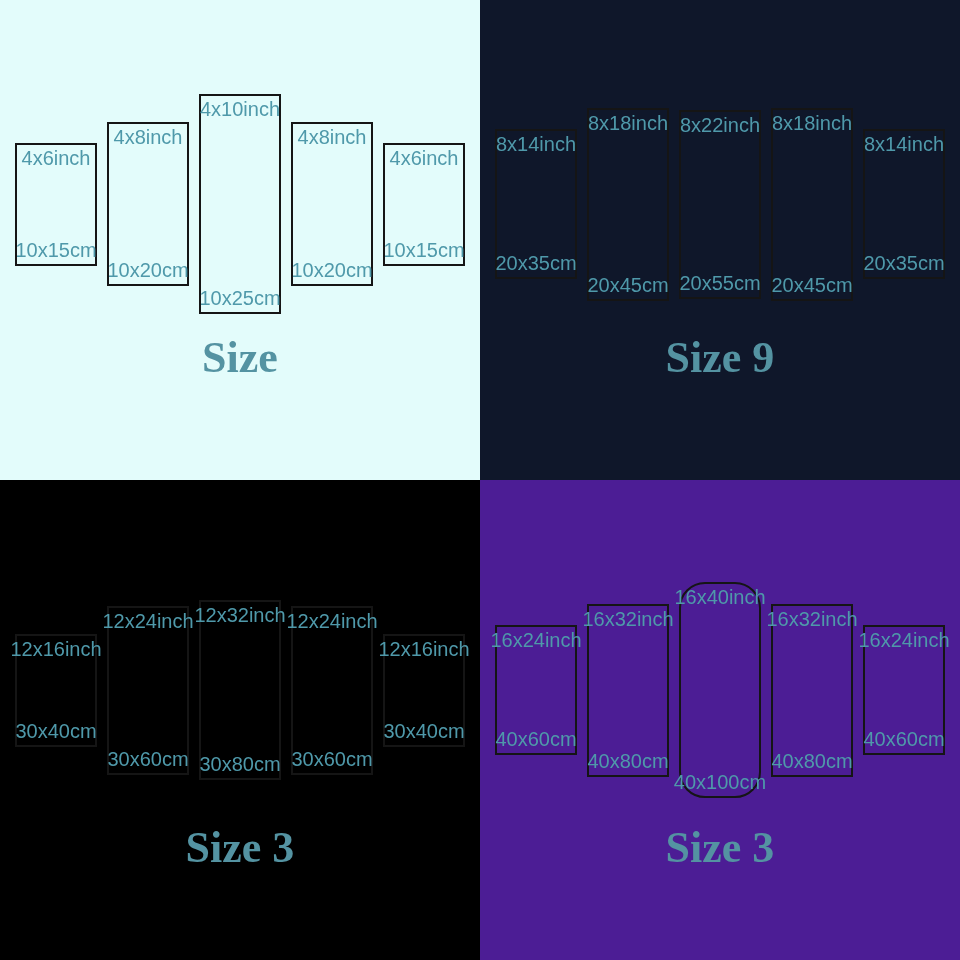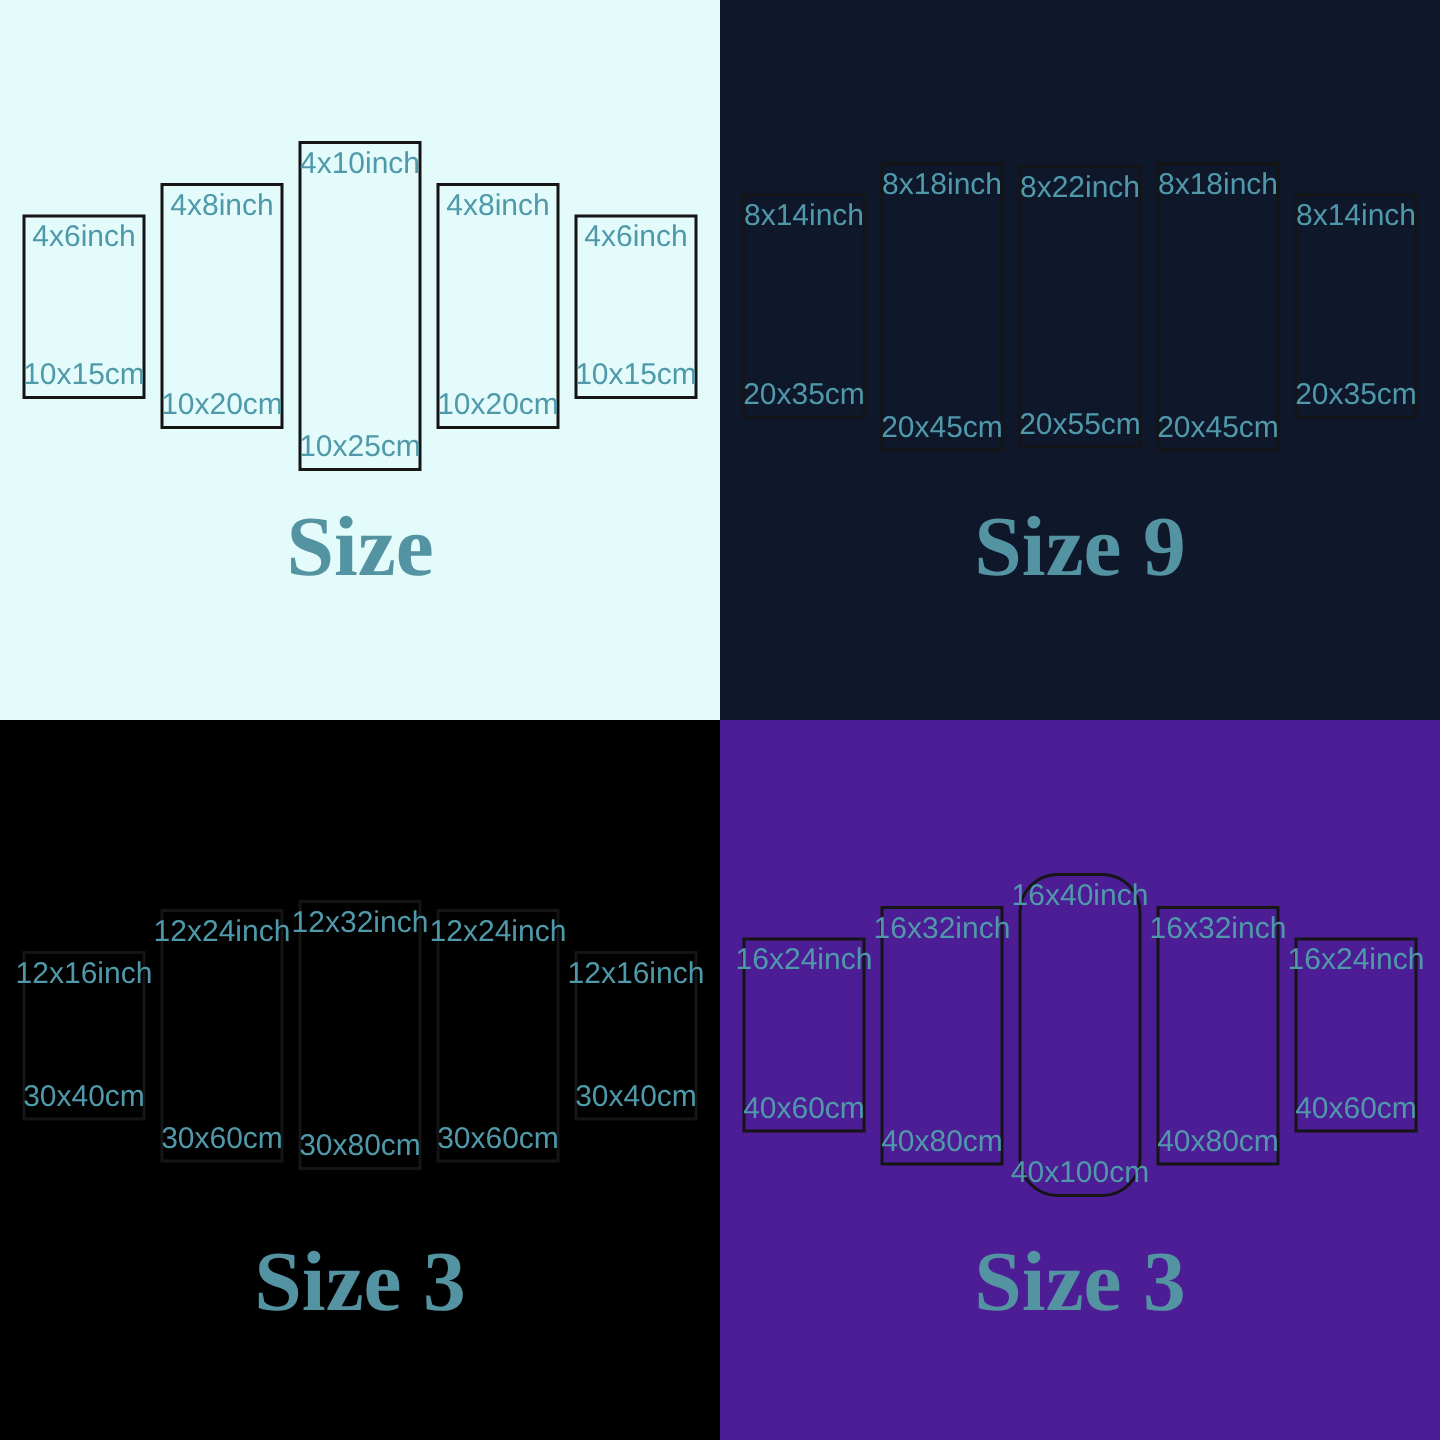--- a/index.html
+++ b/index.html
@@ -55,21 +55,21 @@
   }
   .quad-title {
     position: absolute;
     left: 0;
     right: 0;
     top: 336px;
     margin: 0;
     text-align: center;
     font-family: "Liberation Serif", serif;
     font-weight: 700;
-    font-size: 57px;
+    font-size: 44px;
     line-height: 1;
     color: var(--title, #5493a2);
   }
   .quad[data-q="2"] .quad-title,
   .quad[data-q="3"] .quad-title { top: 346px; }
 </style>
 </head>
 <body>
 
 <div class="grid">

